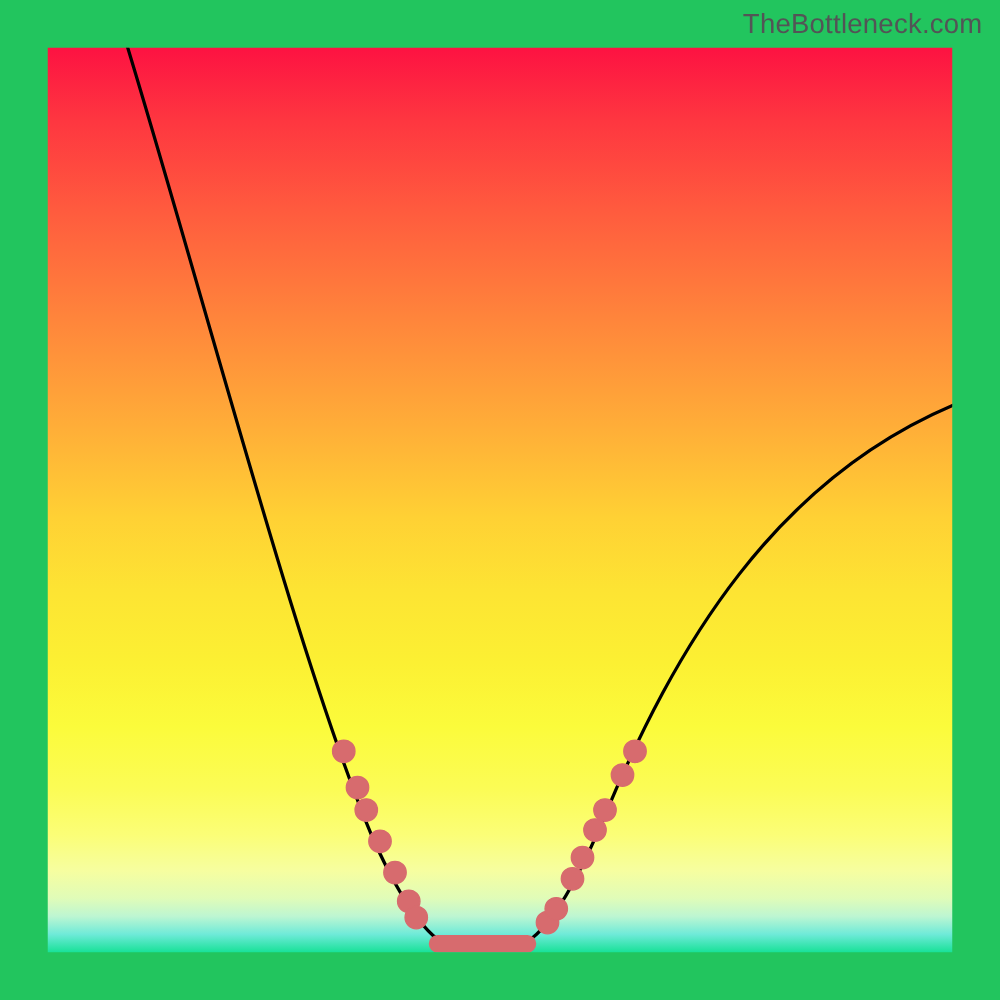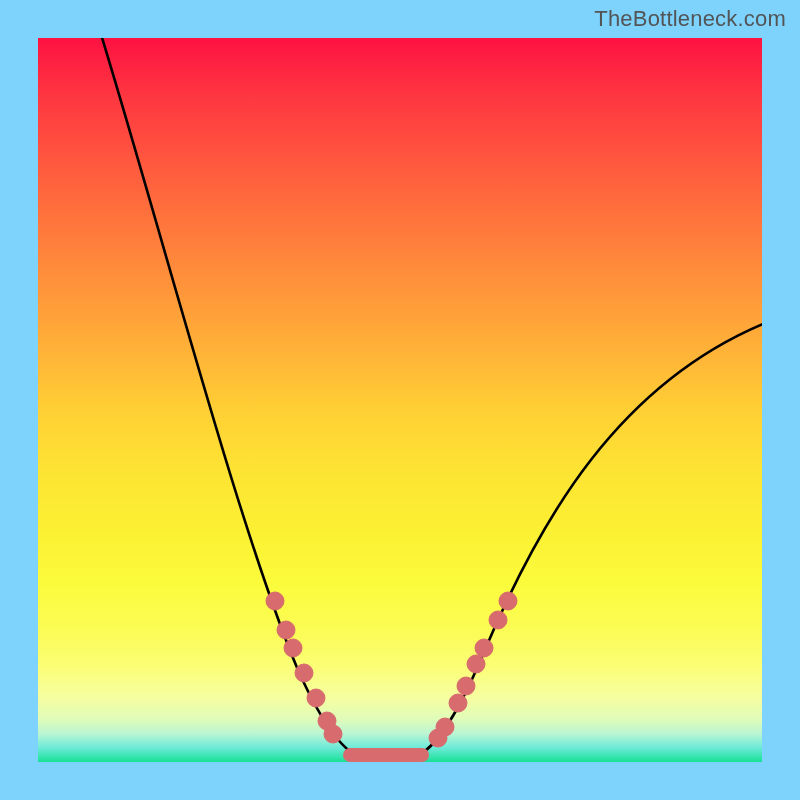--- a/index.html
+++ b/index.html
@@ -8,21 +8,21 @@
     width: 800px;
     height: 800px;
     background: #000000;
     overflow: hidden;
     font-family: Arial, Helvetica, sans-serif;
   }
   .frame {
     position: relative;
     width: 800px;
     height: 800px;
-    background: #7dd3fc;
+    background: #22c55e;
   }
   .source-label {
     position: absolute;
     top: 6px;
     right: 14px;
     color: #535456;
     font-size: 22px;
     font-weight: 400;
     letter-spacing: 0.2px;
     font-family: Arial, Helvetica, sans-serif;

